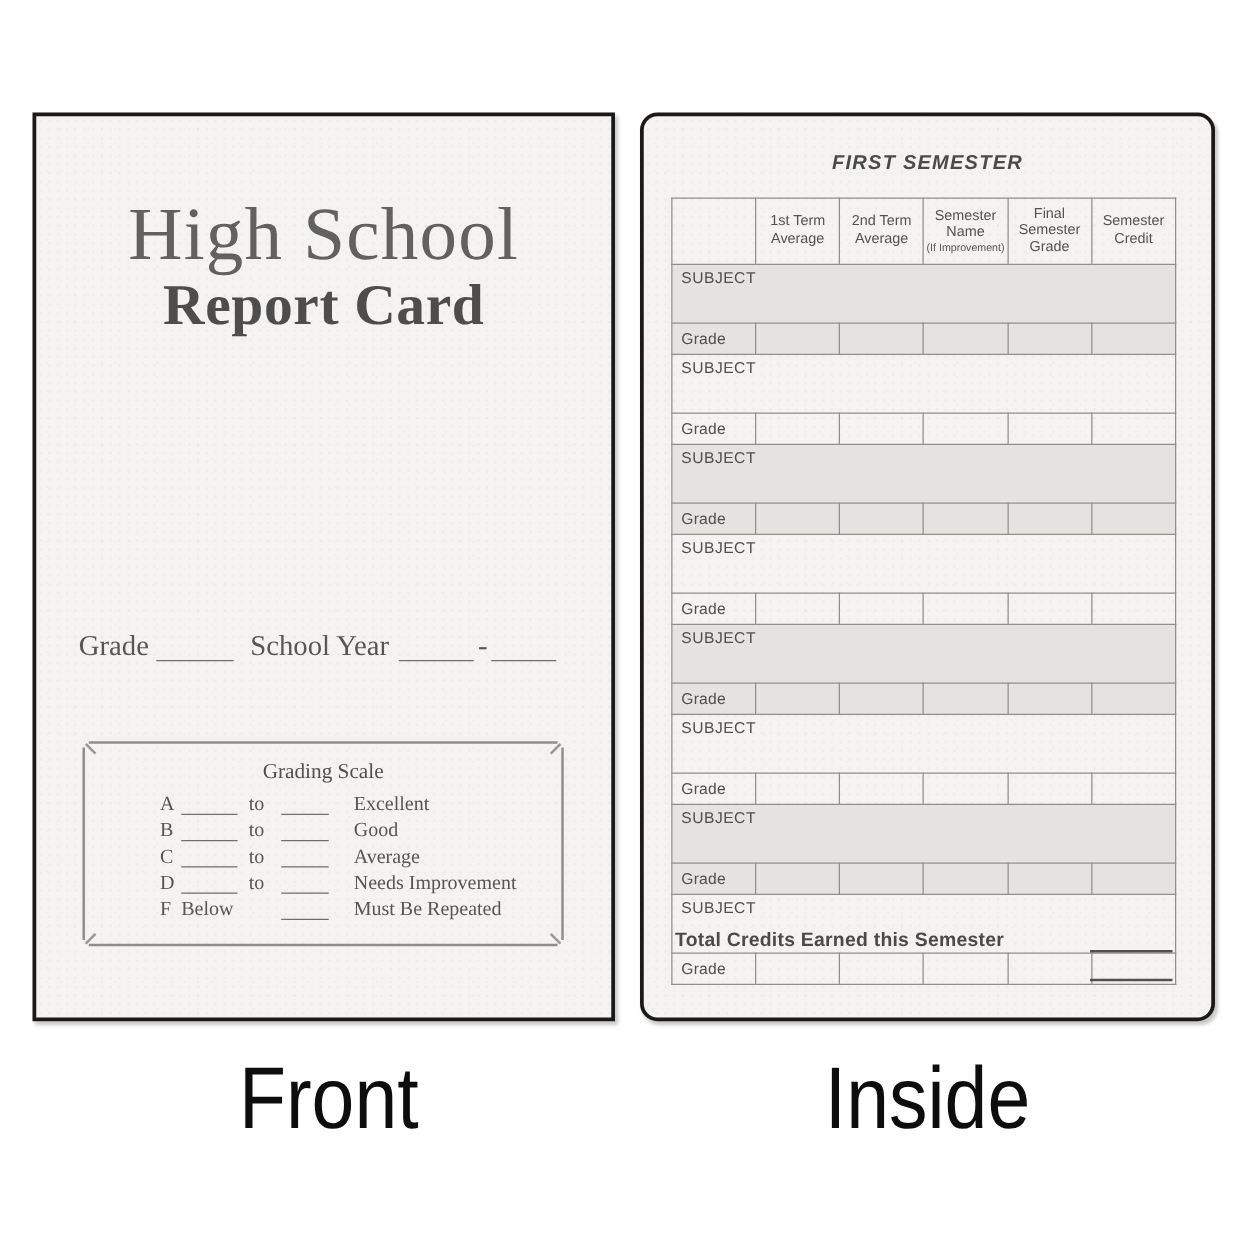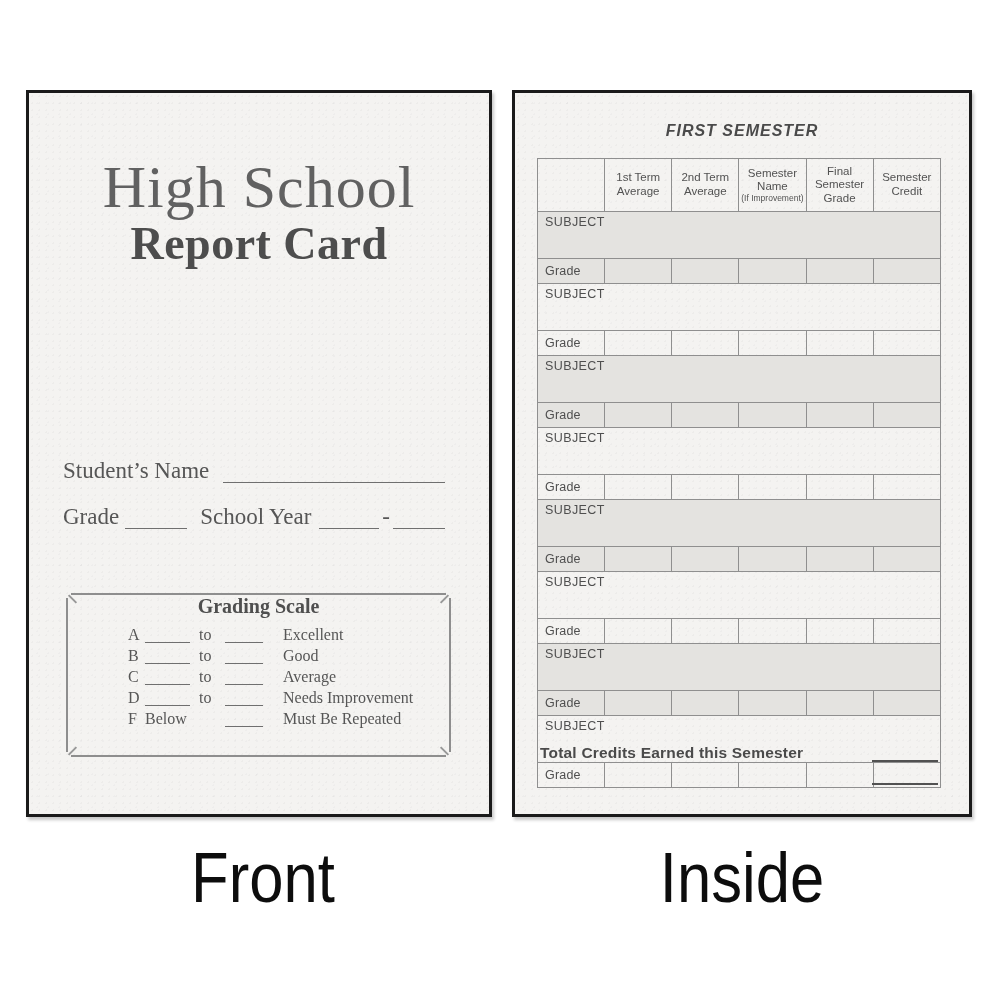--- a/index.html
+++ b/index.html
@@ -12,21 +12,21 @@
     background-color:#f4f3f1;
     background-image:
       radial-gradient(rgba(110,110,110,0.055) 1px, transparent 1px),
       radial-gradient(rgba(110,110,110,0.04) 1px, transparent 1px);
     background-size:7px 7px, 11px 11px;
     background-position:0 0, 3px 5px;
     border:3px solid #1a1a1a;
     box-shadow:2px 3px 3px rgba(0,0,0,0.22);
   }
   #front-card{left:26px;top:90px;width:466px;height:727px;}
-  #inside-card{left:512px;top:90px;width:460px;height:727px;}
+  #inside-card{left:512px;top:90px;width:460px;height:727px;border-radius:14px;}
 
   
   .front-title1{
     position:absolute;left:0;right:0;top:64px;text-align:center;
     font-family:"Liberation Serif",serif;font-size:60px;line-height:1;
     color:#616161;letter-spacing:1px;
   }
   .front-title2{
     position:absolute;left:0;right:0;top:128px;text-align:center;
     font-family:"Liberation Serif",serif;font-size:46px;line-height:1;
@@ -53,22 +53,22 @@
   .fl-top{left:5px;right:5px;top:0;height:2px;}
   .fl-bottom{left:5px;right:5px;bottom:0;height:2px;}
   .fl-left{top:5px;bottom:5px;left:0;width:2px;}
   .fl-right{top:5px;bottom:5px;right:0;width:2px;}
   .corner{position:absolute;width:11px;height:2px;background:#989898;}
   .c-tl{left:1px;top:5px;transform:rotate(45deg);}
   .c-tr{right:1px;top:5px;transform:rotate(-45deg);}
   .c-bl{left:1px;bottom:5px;transform:rotate(-45deg);}
   .c-br{right:1px;bottom:5px;transform:rotate(45deg);}
   .scale-title{
-    text-align:center;padding-top:2px;
-    font-family:"Liberation Serif",serif;font-weight:bold;font-size:20px;color:#4f4f4f;
+    text-align:center;padding-top:14px;
+    font-family:"Liberation Serif",serif;font-weight:normal;font-size:17px;color:#4f4f4f;
   }
   .scale-rows{margin-top:9px;}
   .scale-row{
     display:flex;align-items:flex-end;height:16px;margin:0 0 5px 62px;
     font-family:"Liberation Serif",serif;font-size:16px;line-height:1.02;color:#565656;
   }
   .sr-letter{width:17px;}
   .sr-slot1{width:45px;}
   .sr-slot1.underline{border-bottom:1px solid #6f6f6f;height:14px;}
   .sr-mid{width:22px;margin-left:9px;}
@@ -115,24 +115,20 @@
   #caption-front{left:30px;width:466px;}
   #caption-inside{left:512px;width:460px;}
 </style>
 </head>
 <body>
 
 <div class="card" id="front-card">
   <div class="front-title1">High School</div>
   <div class="front-title2">Report Card</div>
 
-  <div class="fill-row" id="name-row">
-    <span>Student’s Name</span>
-    <span class="blank name-blank"></span>
-  </div>
 
   <div class="fill-row" id="grade-row">
     <span>Grade</span>
     <span class="blank grade-blank"></span>
     <span class="sy-label">School Year</span>
     <span class="blank sy-blank1"></span>
     <span class="dash">-</span>
     <span class="blank sy-blank2"></span>
   </div>
 

